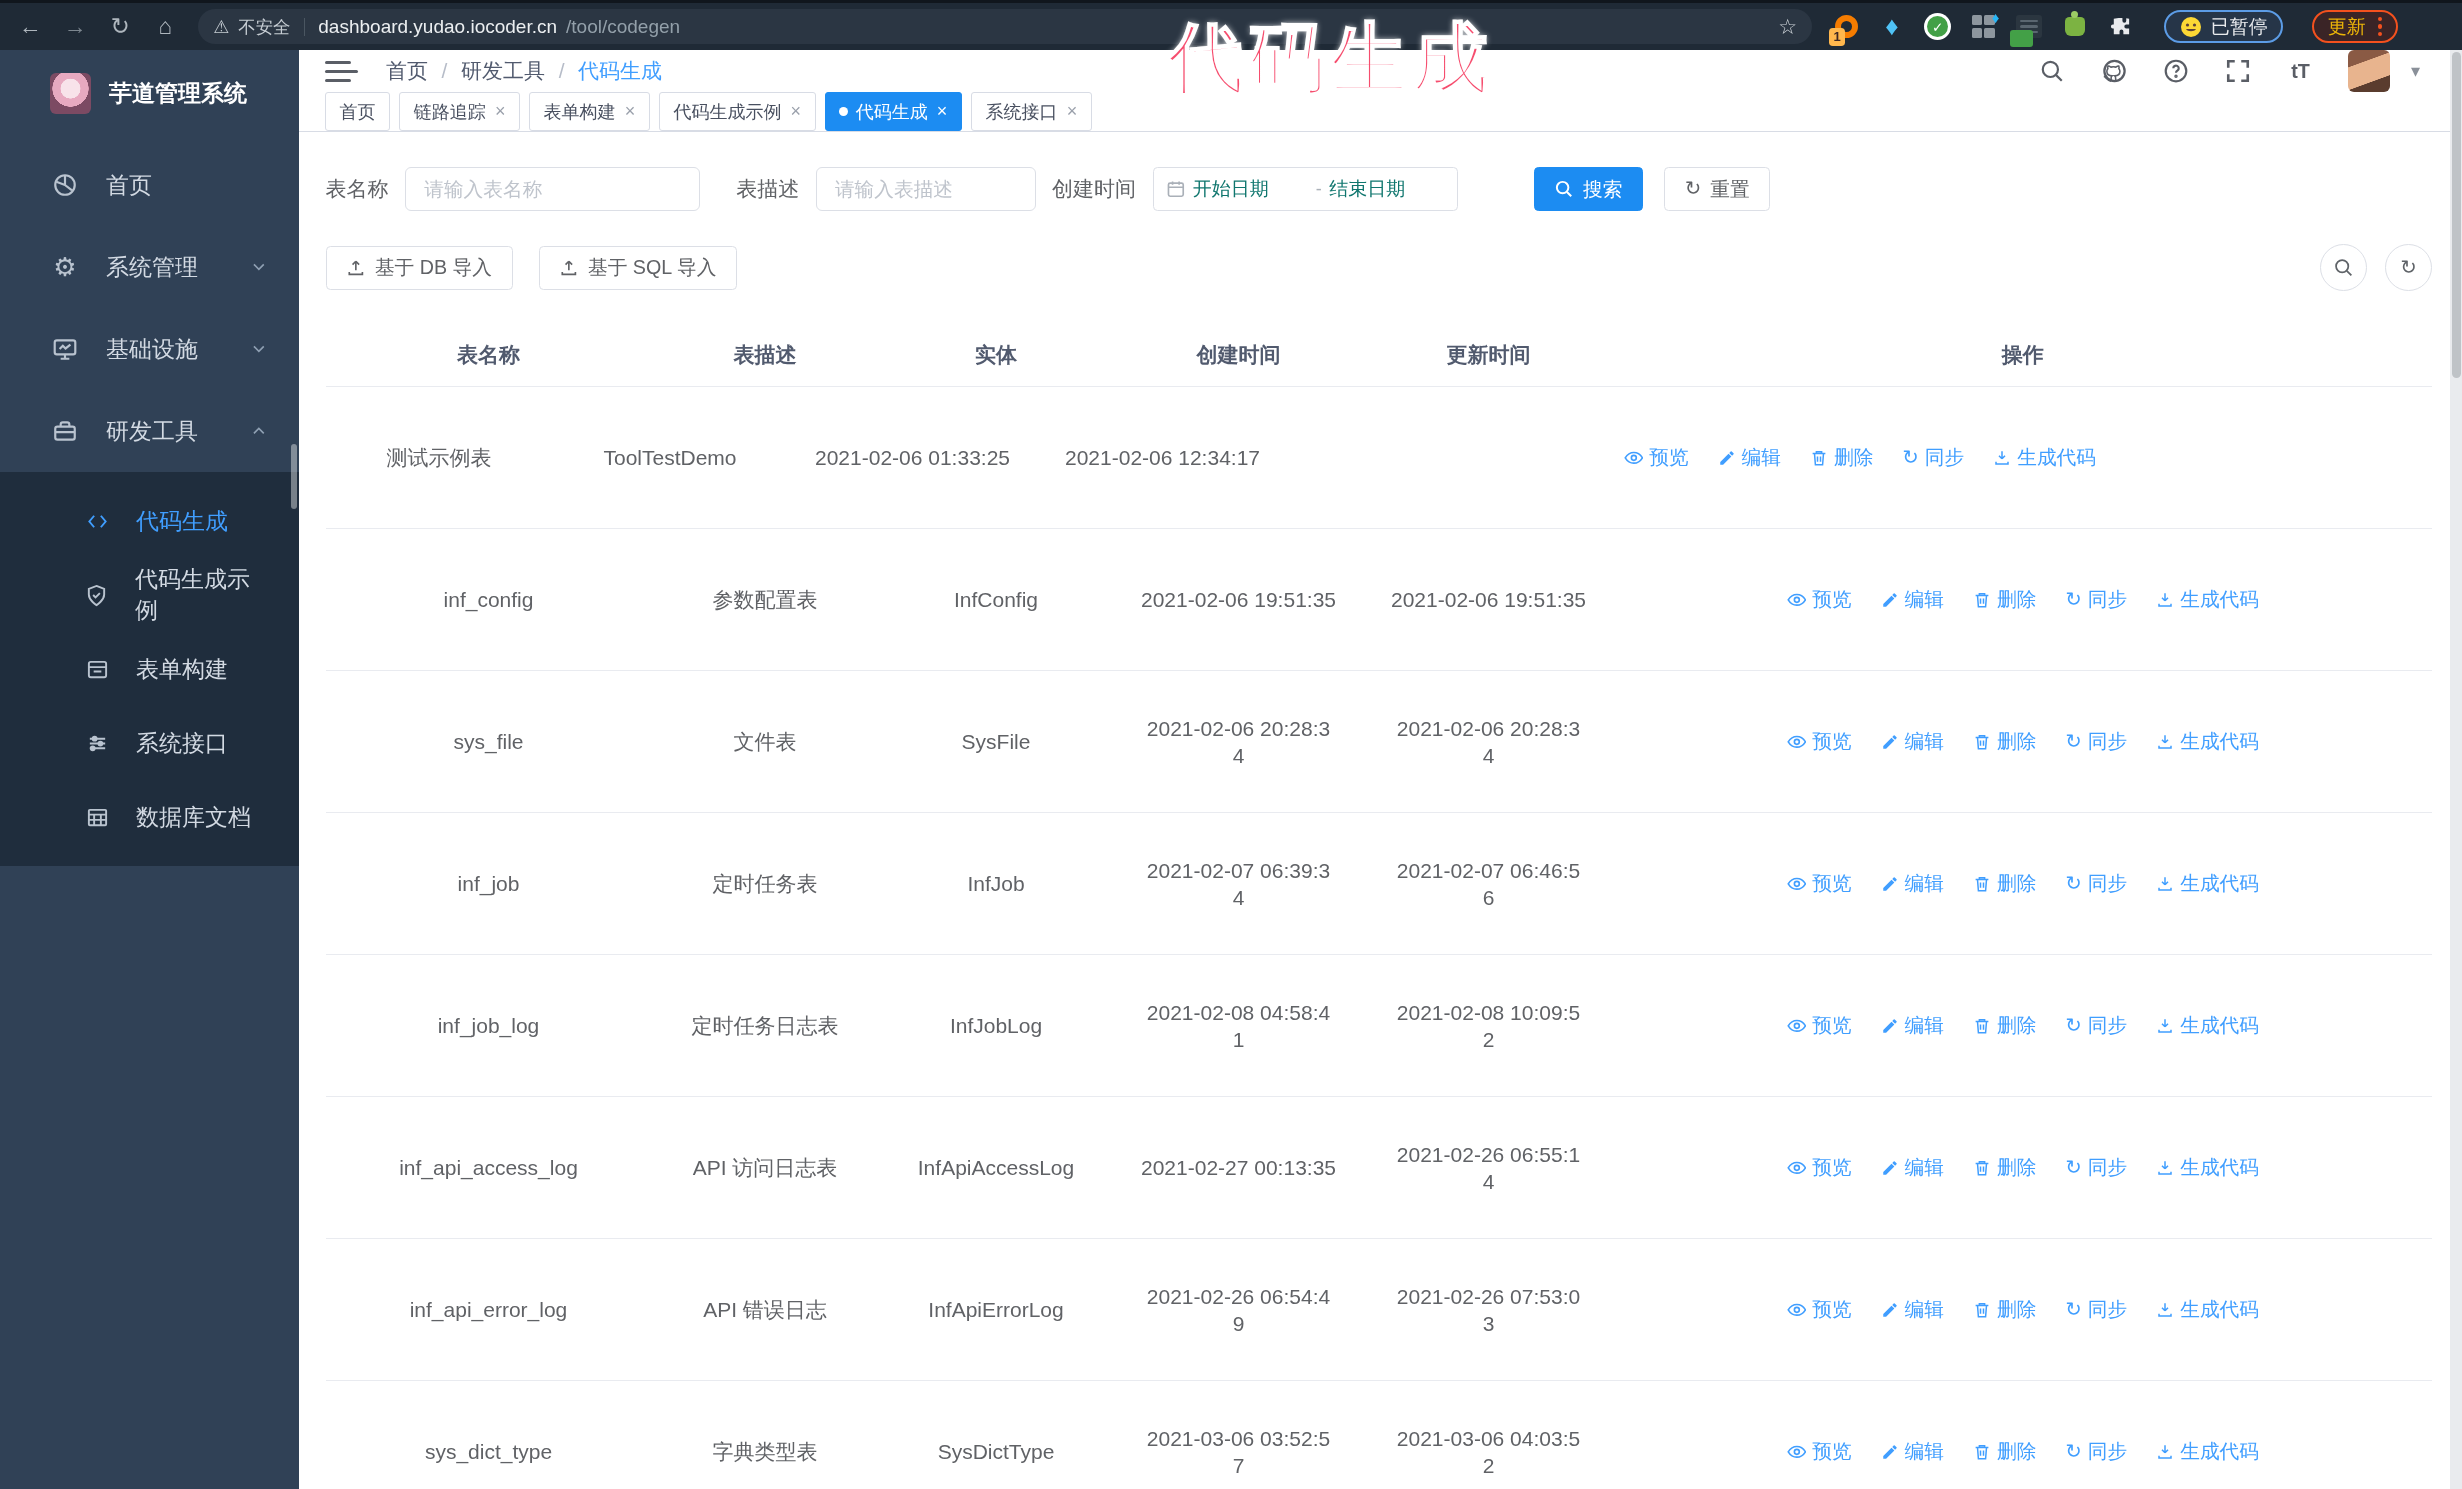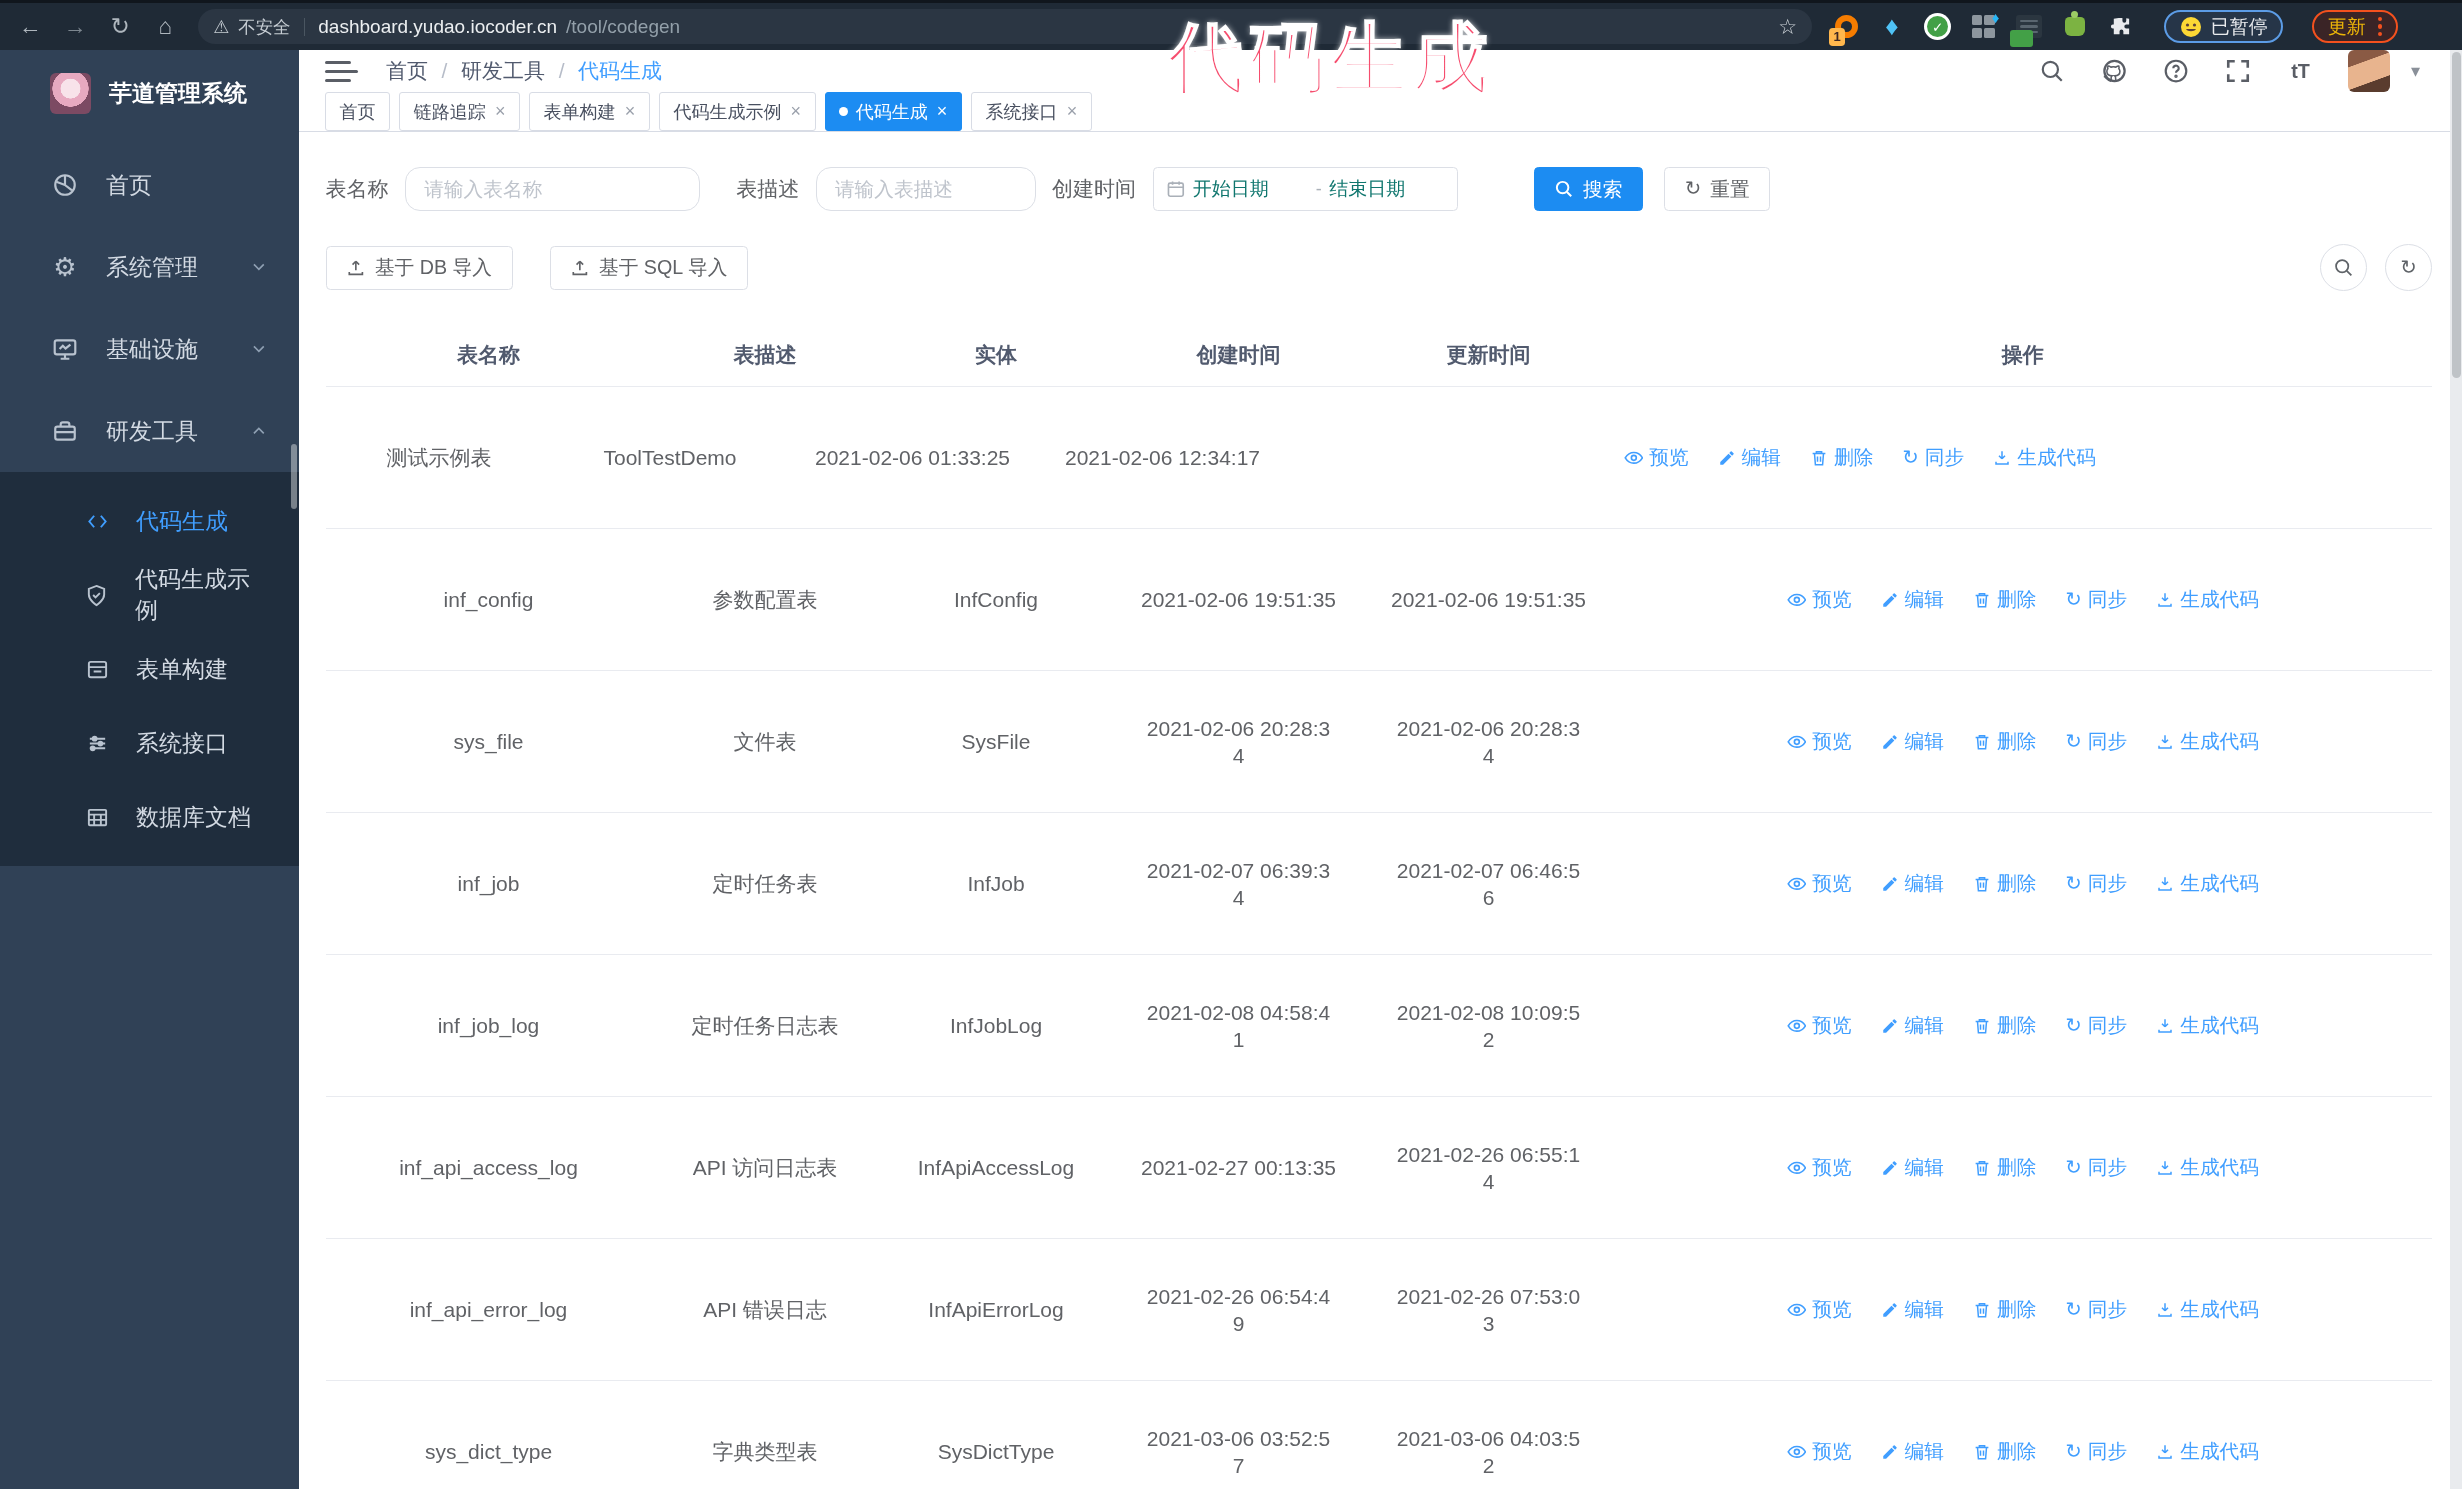--- a/index.html
+++ b/index.html
@@ -95,35 +95,35 @@
   .tab.active { background:#1c8cf2; border-color:#1c8cf2; color:#fff; }
   .tab.active .dot { display:block; }
   .tab-close { font-size:18px; color:#9aa0ab; margin-left:1.5px; }
   .tab.active .tab-close { color:#fff; }
 
   .content { flex:1; background:#fff; padding:35px 18px 0 26.5px; }
 
   
   .filters { display:flex; align-items:center; }
   .f-label { font-size:21px; color:#606266; margin-right:16.7px; white-space:nowrap; }
-  .f-input { height:44px; border:0.8px solid #dcdfe6; border-radius:15px; padding:0 18px; font-size:19.7px; color:#606266;
+  .f-input { height:44px; border:0.8px solid #dcdfe6; border-radius:6px; padding:0 18px; font-size:19.7px; color:#606266;
     background:#fff; outline:none; font-family:inherit; }
   .f-input::placeholder { color:#bfc4cc; }
   .w1 { width:295px; margin-right:36px; } .w2 { width:220px; margin-right:16px; }
   .datebox { width:305px; height:44px; border:0.8px solid #dcdfe6; border-radius:4.5px; display:flex; align-items:center;
     padding:0 12px; gap:7.6px; color:#bfc4cc; margin-right:76px; }
   .datebox .d-ph { font-size:19px; flex:1; text-align:left; color:#0f766e; }
   .datebox .d-sep { color:#aab0b8; font-size:18px; }
   .btn { height:44px; border-radius:4.5px; border:0.8px solid #dcdfe6; background:#fff; color:#606266; font-size:19.7px;
     display:inline-flex; align-items:center; gap:9px; padding:0 19.7px; cursor:pointer; font-family:inherit; }
   .btn-primary { background:#1c8cf2; border-color:#1c8cf2; color:#fff; margin-right:21px; }
   .uni-ic { font-size:19.7px; line-height:1; }
 
   
-  .toolbar { margin-top:33px; display:flex; align-items:center; gap:37px; }
+  .toolbar { margin-top:33px; display:flex; align-items:center; gap:26px; }
   .round-btns { margin-left:auto; display:flex; gap:18px; }
   .rbtn { width:47px; height:47px; border-radius:50%; border:0.8px solid #dcdfe6; background:#fff; color:#5f6368;
     display:flex; align-items:center; justify-content:center; cursor:pointer; }
 
   
   .tbl { margin-top:32px; width:100%; }
   .tr { display:flex; align-items:center; border-bottom:0.8px solid #e9ebf0; }
   .tr.head { color:#515a6e; font-weight:bold; }
   .td { font-size:21px; color:#606266; text-align:center; padding:30px 7.6px; line-height:27px; white-space:pre-line; }
   .tr.head .td { padding:18px 7.6px; color:#515a6e; }

